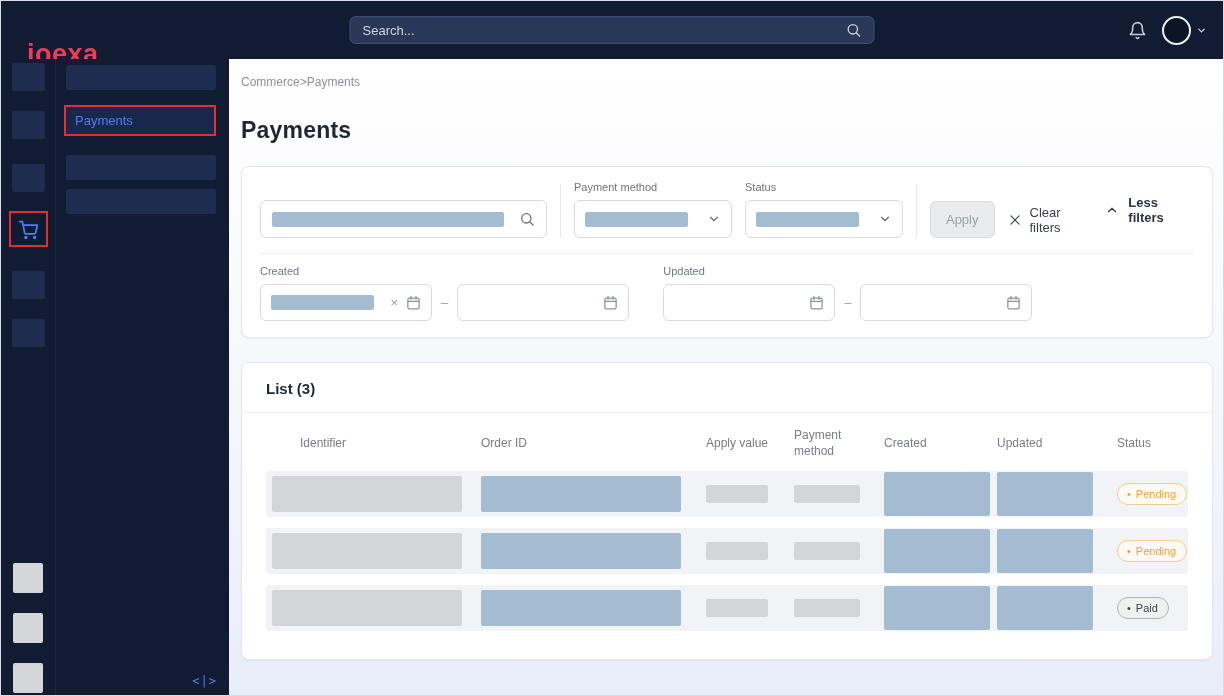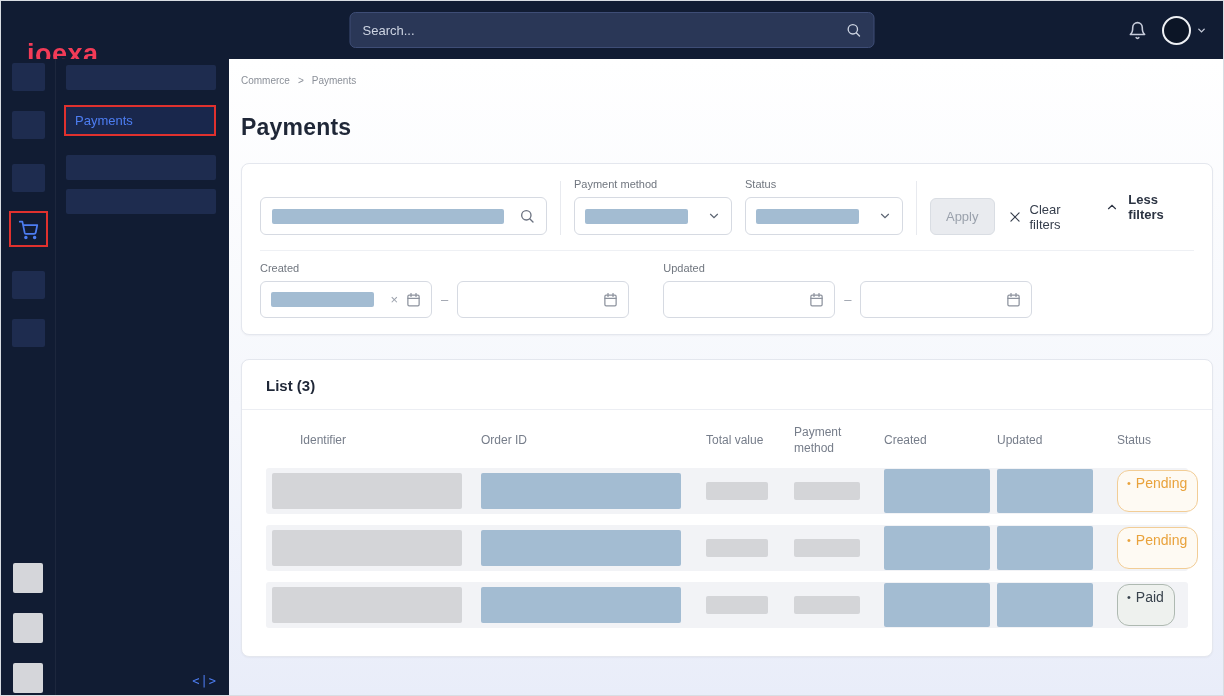--- a/index.html
+++ b/index.html
@@ -3,21 +3,21 @@
 <meta charset="utf-8">
 <style>
   * { box-sizing:border-box; margin:0; padding:0; }
   html,body { width:1224px; height:696px; }
   body { font-family:"Liberation Sans", sans-serif; background:#fff; overflow:hidden; }
   .app { width:1224px; height:696px; display:flex; flex-direction:column; border:1px solid #d9dde3; }
 
   
   .topbar { height:58px; background:#111c33; display:flex; align-items:center; padding:0 16px 0 26px; position:relative; flex-shrink:0; }
   .logo { font-size:27px; font-weight:800; color:#f23b57; letter-spacing:.5px; font-style:normal;margin-top:48px; }
-  .topbar-search { position:absolute; left:50%; transform:translateX(-50%); width:525px; height:36px; background:#2a3757; border:1px solid #3e4d76; border-radius:6px; display:flex; align-items:center; padding:0 12px; }
+  .topbar-search { position:absolute; left:50%; transform:translateX(-50%); width:525px; height:28px; background:#2a3757; border:1px solid #3e4d76; border-radius:6px; display:flex; align-items:center; padding:0 12px; }
   .search-input { flex:1; background:transparent; border:none; outline:none; color:#e4e9f3; font-size:13px; font-family:"Liberation Sans",sans-serif; }
   .search-input::placeholder { color:#cdd4e2; }
   .topbar-right { margin-left:auto; display:flex; align-items:center; gap:15px; }
   .avatar-wrap { display:flex; align-items:center; gap:5px; cursor:pointer; }
   .avatar { width:29px; height:29px; border-radius:50%; background:#0c1526; border:2px solid #eef0f4; display:inline-block; }
   .icon { display:inline-flex; align-items:center; justify-content:center; }
 
   
   .body-row { flex:1; display:flex; min-height:0; }
   .rail { width:55px; background:#111c33; position:relative; border-right:1px solid rgba(255,255,255,.05); flex-shrink:0; }
@@ -25,21 +25,21 @@
   .cart-tile { position:absolute; left:8px; top:152px; width:39px; height:36px; border:2px solid #e0312e; display:flex; align-items:center; justify-content:center; cursor:pointer; }
   .gray-tile { position:absolute; left:12px; width:30px; height:30px; background:#d5d6da; border-radius:2px; cursor:pointer; }
 
   .panel { width:173px; background:#111c33; position:relative; flex-shrink:0; }
   .pbar { position:absolute; left:10px; width:150px; height:25px; background:#1e2c4f; border-radius:2px; cursor:pointer; }
   .active-item { position:absolute; left:8px; top:46px; width:152px; height:31px; background:#19274c; border:2px solid #e0312e; display:flex; align-items:center; padding-left:9px; color:#4d7df2; font-size:13px; cursor:pointer; }
   .collapse { position:absolute; right:12px; bottom:7px; color:#4d7df2; font-size:12px; letter-spacing:1px; cursor:pointer; font-family:"DejaVu Sans Mono", monospace; }
 
   
   .main { flex:1; background:linear-gradient(180deg,#ffffff 0%,#f5f7fc 55%,#e9edf9 100%); padding:16px 10px 0 12px; overflow:hidden; }
-  .breadcrumb { display:flex; gap:8px; font-size:10px; color:#8b9099; }
+  .breadcrumb { display:flex; font-size:12px; color:#8b9099; }
   .page-title { margin-top:28px; font-size:23px; font-weight:700; color:#1f2737; letter-spacing:.2px; }
 
   .card { background:#fff; border:1px solid #e4e7ee; border-radius:8px; box-shadow:0 1px 2px rgba(20,30,60,.04); }
 
   
   .filter-card { margin-top:22px; padding:14px 18px 16px; }
   .frow1 { display:flex; align-items:flex-end; gap:13px; }
   .fsearch { width:296px; height:38px; border:1px solid #d6dae2; border-radius:6px; display:flex; align-items:center; padding:0 11px; background:#fff; }
   .redact { background:#a3bcd2; border-radius:2px; }
   .redact.gray { background:#d4d5d8; }
@@ -69,21 +69,21 @@
   .thead .hcell:first-child { padding-left:6px;margin-left:28px; }
   .trow { background:#f2f3f6; border-radius:3px; height:46px; margin-bottom:11px; }
   .trow:last-child { margin-bottom:0; }
   .id-bar { width:190px; height:36px; margin-left:6px; }
   .order-bar { width:200px; height:36px; }
   .total-bar { width:62px; height:18px; }
   .method-bar { width:66px; height:18px; }
   .created-bar { width:106px; height:44px; }
   .updated-bar { width:96px; height:44px; }
 
-  .badge { display:inline-flex; align-items:center; gap:5px; font-size:14px; padding:4px 10px 20px 9px; border-radius:12px; border:1px solid; }
+  .badge { display:inline-flex; align-items:center; gap:5px; font-size:11px; padding:4px 10px 4px 9px; border-radius:12px; border:1px solid; }
   .badge::before { content:"•"; font-size:11px; }
   .badge.pending { color:#e9a23b; border-color:#f2cd96; background:#fefaf3; }
   .badge.paid { color:#39434d; border-color:#aeb9b1; background:#eef1ee; }
 </style>
 </head>
 <body>
 
 <div class="app">
 
   <header class="topbar">
@@ -283,21 +283,21 @@
         </div>
       </section>
 
       <section class="card list-card">
         <div class="list-head">List (3)</div>
 
         <div class="table">
           <div class="grid thead">
             <span class="hcell">Identifier</span>
             <span class="hcell">Order ID</span>
-            <span class="hcell">Total value</span>
+            <span class="hcell">Apply value</span>
             <span class="hcell">Payment method</span>
             <span class="hcell">Created</span>
             <span class="hcell">Updated</span>
             <span class="hcell">Status</span>
           </div>
 
           <div class="grid trow">
             <span class="redact gray id-bar"></span>
             <span class="redact order-bar"></span>
             <span class="redact gray total-bar"></span>

